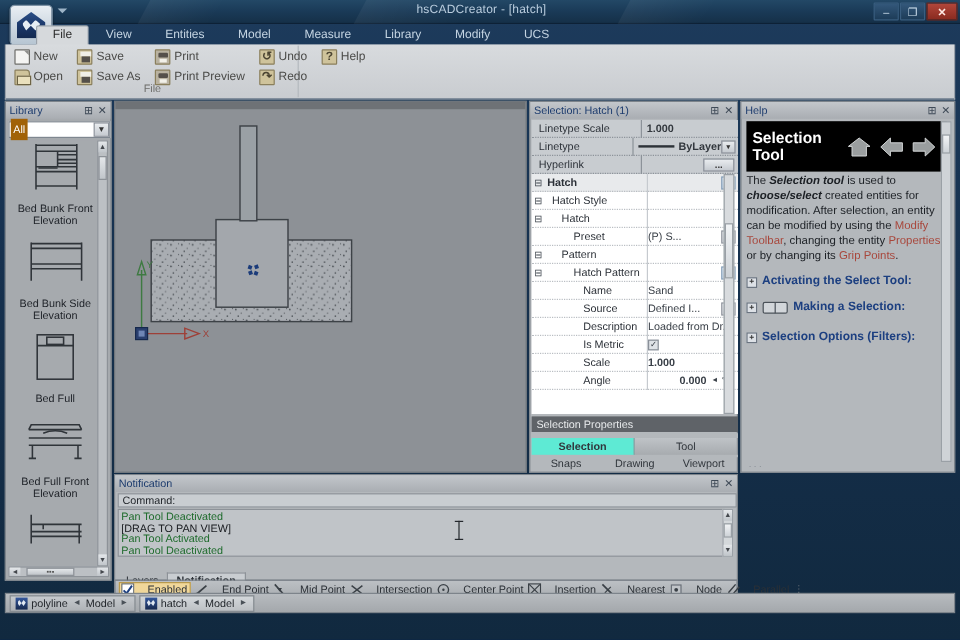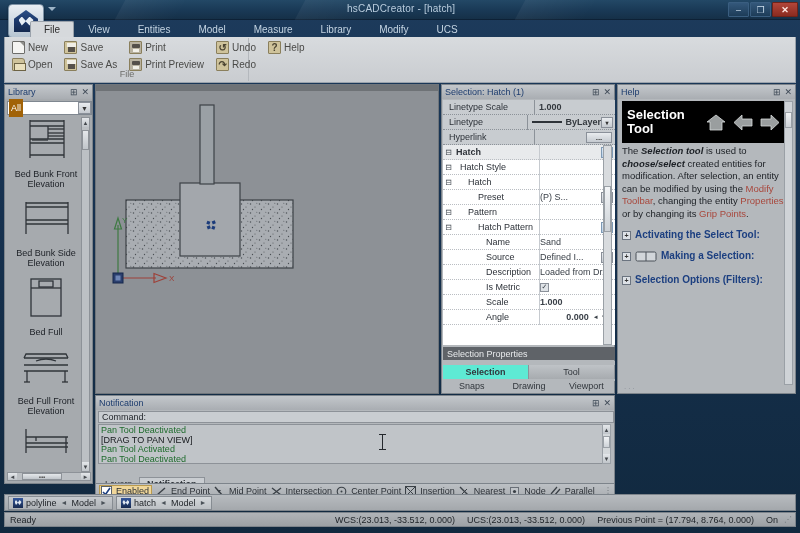--- a/index.html
+++ b/index.html
@@ -236,21 +236,21 @@
   #notif-tabs{ position:absolute; left:2px; top:69px; height:13px; display:flex;margin-top:12px; }
   .ntab{ font-size:9px; padding:0 7px; display:flex; align-items:center;
     color:#2b3036; }
   .ntab.active{ background:#c9cdd1; border:1px solid #8d9298; border-bottom:none;
     font-weight:bold; }
 
   
   #snapbar{ position:absolute; left:91px; top:399px; width:520px; height:16px;
     background:linear-gradient(180deg,#bcc0c4,#a9adb1); border:1px solid #7d848b;
     display:flex; align-items:center; gap:4px; padding-left:3px; }
-  .snapitem{ display:flex; align-items:center; gap:4px; font-size:9px; color:#2b3036;
+  .snapitem{ display:flex; align-items:center; gap:11px; font-size:9px; color:#2b3036;
     white-space:nowrap; }
   .snapitem.on{ background:#f0d79a; border:1px solid #b99a4e; padding:0 2px 0 1px; }
   .snapico{ width:11px;height:11px; flex:0 0 11px; position:relative; }
   #snapbar-grip{ margin-left:auto; margin-right:2px; font-size:8px; color:#6c7379;
     line-height:4px;}
 
   
   #doctabs{ position:absolute; left:4px; top:494px; width:792px; height:17px;
     background:linear-gradient(180deg,#b7bbbf,#a4a8ac); border:1px solid #7d848b;
     display:flex; align-items:center; padding-left:3px; gap:3px; }
@@ -777,24 +777,14 @@
         <span class="dticon">
           <i></i>
         </span>
         <span>hatch</span>
         <span class="dtnav">◄</span>
         <span>Model</span>
         <span class="dtnav">►</span>
       </div>
     </div>
 
-  <div id="status">
-    <span class="ready">Ready</span>
-    <span class="coords">
-      <span>WCS:(23.013, -33.512, 0.000)</span>
-      <span>UCS:(23.013, -33.512, 0.000)</span>
-      <span>Previous Point = (17.794, 8.764, 0.000)</span>
-      <span>On</span>
-    </span>
-    <span id="status-grip">⋰</span>
-  </div>
 
 </div>
 
 </body></html>

